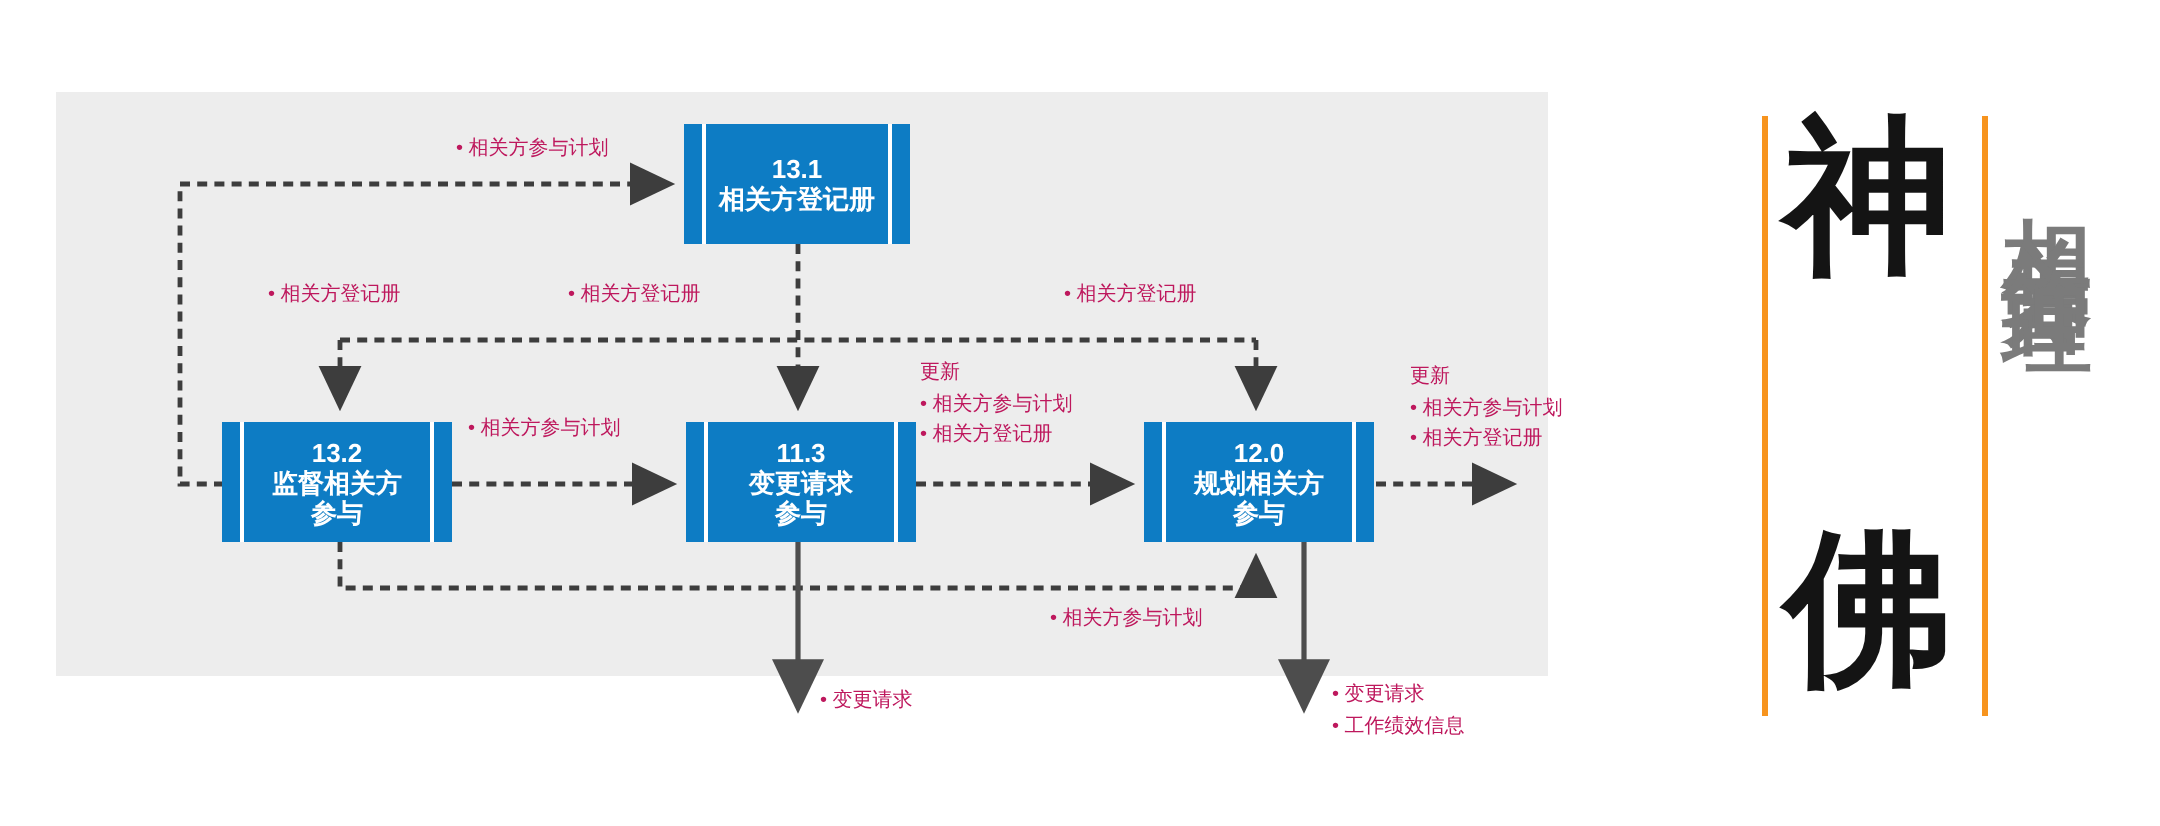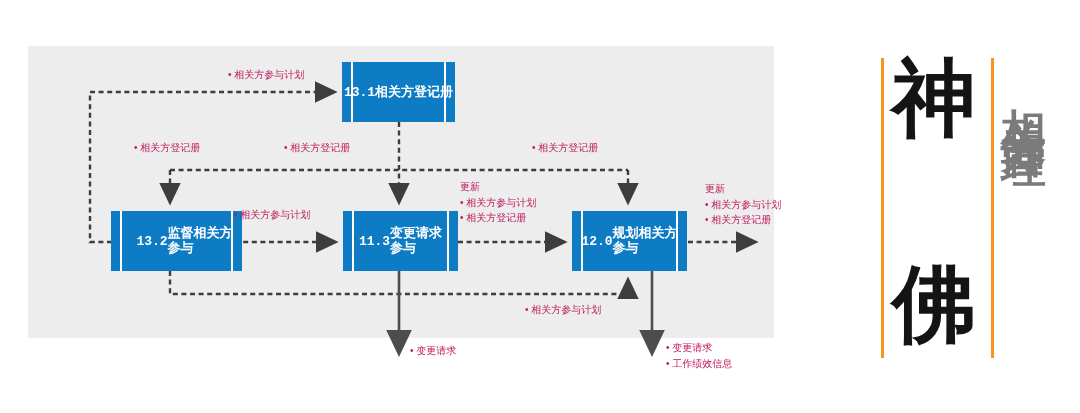--- a/index.html
+++ b/index.html
@@ -1,28 +1,28 @@
 <!DOCTYPE html>
 <html><head>
 <meta charset="utf-8">
 <style>
   html,body{margin:0;padding:0;background:#ffffff;}
   .stage{position:relative;width:1080px;height:413px;overflow:hidden;
          font-family:"Liberation Sans","DejaVu Sans",sans-serif;}
   .panel{position:absolute;left:28px;top:46px;width:746px;height:292px;background:#ededed;}
   .connectors{position:absolute;left:0;top:0;width:1080px;height:413px;pointer-events:none;}
-  .pbox{position:absolute;background:#0d7cc4;color:#ffffff;display:flex;
-        align-items:center;justify-content:center;text-align:left;
-        font-size:13px;line-height:15px;font-weight:bold;font-family:Liberation Mono, monospace;}
+  .pbox{position:absolute;background:#0d7cc4;color:#ffffff;display:flex;flex-direction:column;
+        align-items:center;justify-content:center;text-align:center;
+        font-size:13px;line-height:15px;font-weight:bold;}
   .pbox::before,.pbox::after{content:"";position:absolute;top:0;bottom:0;width:2px;background:#ffffff;}
   .pbox::before{left:9px}
   .pbox::after{right:9px}
   .pbox .nm{white-space:pre-line;}
   .b1{left:342px;top:62px;width:113px;height:60px;}
-  .b2{left:111px;top:211px;width:115px;height:60px;padding-left:16px;}
+  .b2{left:111px;top:211px;width:115px;height:60px;}
   .b3{left:343px;top:211px;width:115px;height:60px;}
   .b4{left:572px;top:211px;width:115px;height:60px;}
   .lbl{position:absolute;font-size:10px;line-height:15.5px;color:#be185d;white-space:pre-line;}
   .l-plan-top{left:228px;top:67px;}
   .l-reg-left{left:134px;top:140px;}
   .l-reg-mid{left:284px;top:140px;}
   .l-reg-right{left:532px;top:140px;}
   .l-plan-mid{left:234px;top:207px;}
   .l-upd-33{left:460px;top:179px;}
   .l-upd-34{left:705px;top:181px;}

